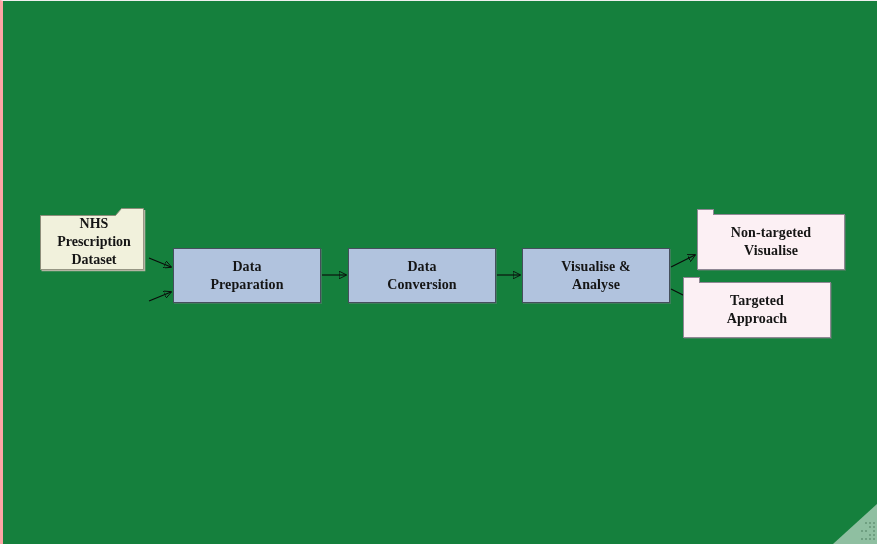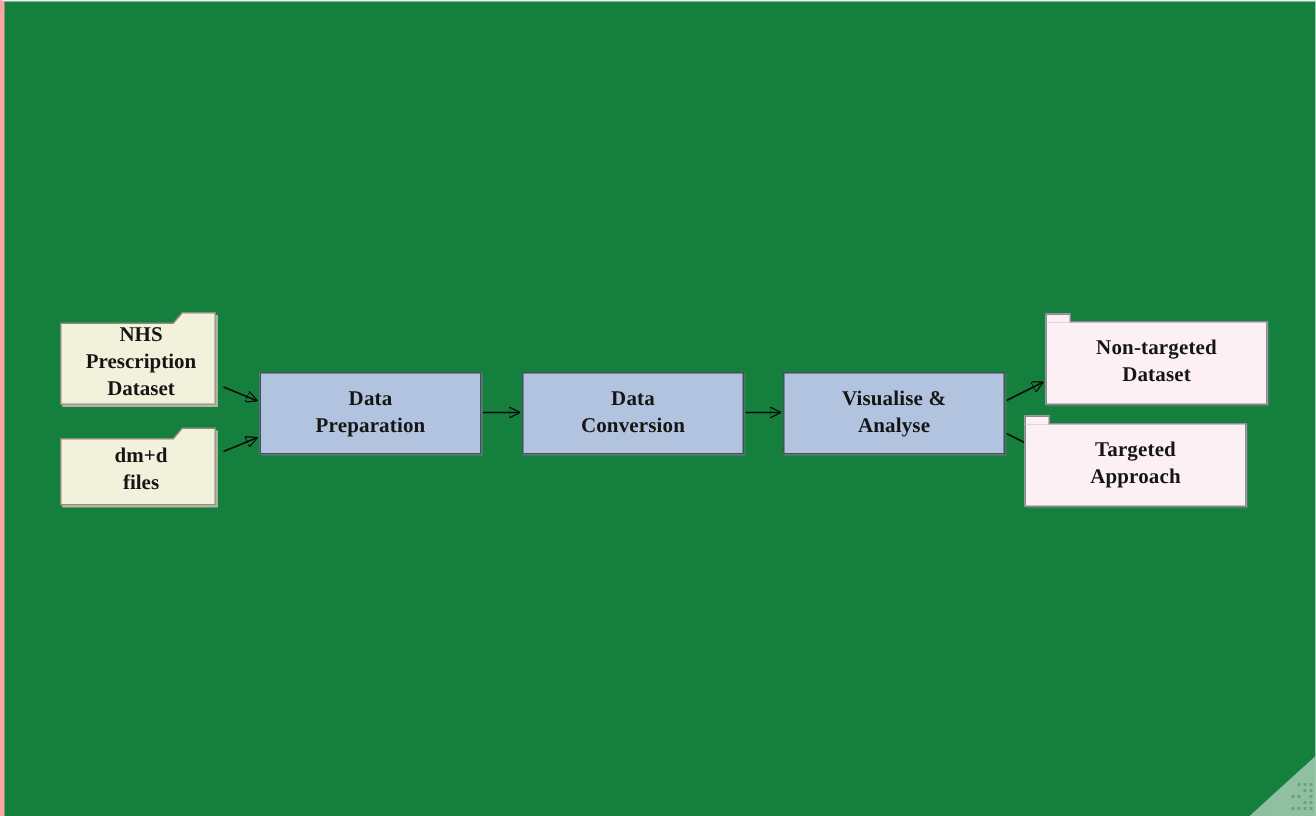--- a/index.html
+++ b/index.html
@@ -132,48 +132,40 @@
   <div class="folder-wrap" style="left:37px; top:206px; width:108px; height:65px;">
     <svg width="110" height="67" viewBox="0 0 110 67" xmlns="http://www.w3.org/2000/svg">
       <path d="M0.5 8.5 L75.5 8.5 L81.5 1.5 L103.5 1.5 L103.5 62.5 L0.5 62.5 Z" fill="#f1f1dc" stroke="#8d8d7a" stroke-width="1"></path>
       <path d="M104.5 3 L104.5 63.5 L1.5 63.5" fill="none" stroke="#b4b4a4" stroke-width="1.6"></path>
     </svg>
     <span class="label">NHS
 Prescription
 Dataset</span>
   </div>
 
-  <div class="folder-wrap" style="left:37px; top:283px; width:108px; height:55px;">
-    <svg width="110" height="57" viewBox="0 0 110 57" xmlns="http://www.w3.org/2000/svg">
-      <path d="M0.5 8.5 L75.5 8.5 L81.5 1.5 L103.5 1.5 L103.5 52.5 L0.5 52.5 Z" fill="#f1f1dc" stroke="#8d8d7a" stroke-width="1"></path>
-      <path d="M104.5 3 L104.5 53.5 L1.5 53.5" fill="none" stroke="#b4b4a4" stroke-width="1.6"></path>
-    </svg>
-    <span class="label">dm+d
-files</span>
-  </div>
 
   <div class="node process" style="left:170px; top:247px; width:148px; height:55px;">
     <span class="label">Data
 Preparation</span>
   </div>
 
   <div class="node process" style="left:345px; top:247px; width:148px; height:55px;">
     <span class="label">Data
 Conversion</span>
   </div>
 
   <div class="node process" style="left:519px; top:247px; width:148px; height:55px;">
     <span class="label">Visualise &amp;
 Analyse</span>
   </div>
 
   <div class="node page-node" style="left:694px; top:213px; width:148px; height:56px;">
     <span class="page-tab"></span>
     <span class="label">Non-targeted
-Dataset</span>
+Visualise</span>
   </div>
 
   <div class="node page-node" style="left:680px; top:281px; width:148px; height:56px;">
     <span class="page-tab"></span>
     <span class="label">Targeted
 Approach</span>
   </div>
 
   <svg id="grip" viewBox="0 0 58 46" xmlns="http://www.w3.org/2000/svg">
     <path d="M58 6 L58 46 L14 46 Z" fill="#f4f4f4"></path>

